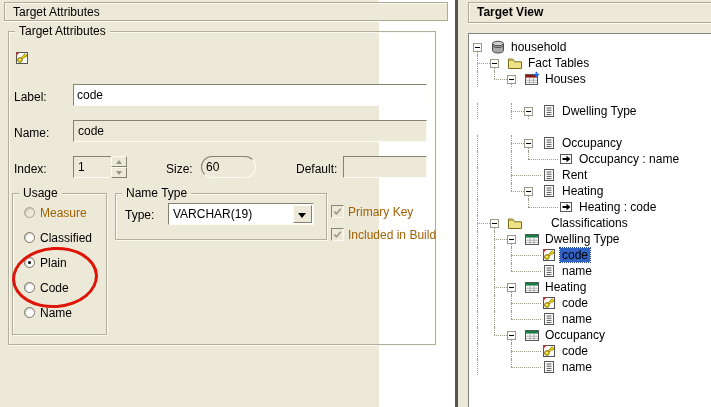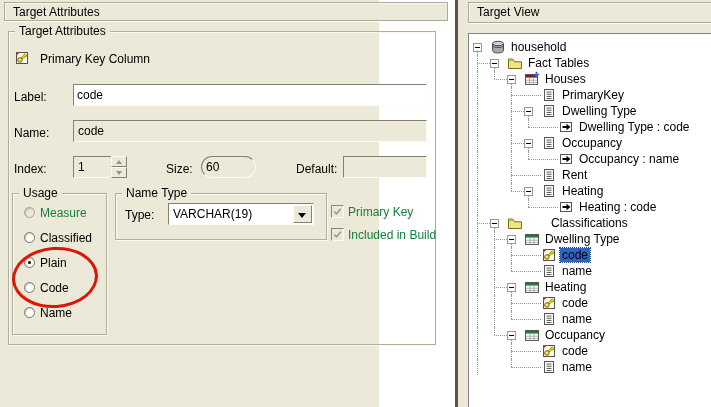--- a/index.html
+++ b/index.html
@@ -33,21 +33,21 @@
   
   .tb{
     position:absolute;box-sizing:border-box;height:22px;
     border:1px solid;border-color:#84816f #fdfcf4 #fdfcf4 #84816f;
     background:#fff;line-height:20px;padding:0 4px;
     font-family:inherit;font-size:12px;color:#000;outline:none;
   }
   .tb.dis{background:#ece9d8;}
   input.tb{padding:0 3px;}
   .flabel{position:absolute;white-space:nowrap;line-height:14px;}
-  .gray{color:#15803d;}
+  .gray{color:#a16207;}
   
   .spinbtn{position:absolute;width:16px;height:11px;box-sizing:border-box;
     background:#ece9d8;border:1px solid;border-color:#fdfcf4 #84816f #84816f #fdfcf4;}
   .spinbtn .tri{position:absolute;left:4px;width:0;height:0;border-left:3px solid transparent;border-right:3px solid transparent;}
   .spinbtn.up .tri{top:3px;border-bottom:4px solid #989483;}
   .spinbtn.dn .tri{top:3px;border-top:4px solid #989483;}
   
   .combo{position:absolute;box-sizing:border-box;height:22px;background:#fff;
     border:1px solid;border-color:#84816f #fdfcf4 #fdfcf4 #84816f;}
   .combo .val{position:absolute;left:4px;top:2px;line-height:16px;white-space:nowrap;}
@@ -100,21 +100,20 @@
   <span class="abs icon16" style="left:14px;top:50px;width:16px;height:16px;">
       <svg viewBox="0 0 16 16">
         <rect x="2.5" y="2.5" width="11" height="11" fill="#fff" stroke="#555"></rect>
         <path d="M2.5 2.5 h3.2 l-3.2 3.2 z" fill="#e03020"></path>
         <path d="M7.5 8.5 L12 4.2 M11 5.2 l1.4 1.4 M9.6 6.6 l1 1" stroke="#7a6a00" stroke-width="2.4" fill="none"></path>
         <path d="M7.5 8.5 L12 4.2 M11 5.2 l1.4 1.4 M9.6 6.6 l1 1" stroke="#f0d818" stroke-width="1.3" fill="none"></path>
         <circle cx="5.9" cy="10" r="2.3" fill="#f0d818" stroke="#7a6a00"></circle>
         <circle cx="6.1" cy="9.8" r="0.8" fill="#fff8c0"></circle>
       </svg>
     </span>
-  <span class="flabel" style="left:40px;top:52px;">Primary Key Column</span>
 
   <span class="flabel" style="left:14px;top:90px;">Label:</span>
   <input class="tb" style="left: 73px; top: 84px; width: 354px;" value="code">
 
   <span class="flabel" style="left:14px;top:126px;">Name:</span>
   <div class="tb dis" style="left:73px;top:120px;width:354px;">code</div>
 
   <span class="flabel" style="left:14px;top:162px;">Index:</span>
   <div class="tb dis" style="left:73px;top:156px;width:39px;">1</div>
   <div class="spinbtn up" style="left:111px;top:156px;">
@@ -185,21 +184,21 @@
           </svg>
         </div>
         <div class="flabel gray" style="left: 17px; top: 0px;">Primary Key</div>
       </div>
     </div>
 </div>
 
 <div class="abs splitter"></div>
 
 <div class="abs pane-right">
-  <div class="abs hdrbar" style="left:10px;top:2px;right:-1px;">
+  <div class="abs hdrbar" style="left:10px;top:2px;right:-1px;font-weight:bold;">
     <span>Target View</span>
   </div>
   <div class="tree-ctl" id="tree">
       <div class="trow" style="top: 5px;">
         <div class="guide-v" style="left: 8px; top: 8px; height: 8px;"></div>
         <div class="exp" style="left: 4px;"></div>
         <div class="ticon" style="left: 21px;">
           <svg viewBox="0 0 16 16">
             <path d="M2.5 4.5 v7 c0 1.4 2.5 2.5 5.5 2.5 s5.5-1.1 5.5-2.5 v-7" fill="#a9a9a9" stroke="#4a4a4a"></path>
             <ellipse cx="8" cy="4.5" rx="5.5" ry="2.2" fill="#cfcfcf" stroke="#4a4a4a"></ellipse>
@@ -231,60 +230,34 @@
         <div class="ticon" style="left: 55px;">
           <svg viewBox="0 0 16 16">
             <rect x="1.5" y="3.5" width="12" height="10" fill="#fff" stroke="#555"></rect>
             <rect x="2" y="4" width="11" height="2.6" fill="#8c1612"></rect>
             <path d="M2 9.2 h11 M2 11.4 h11 M5.6 6.6 v6.9 M9.4 6.6 v6.9" stroke="#9a9a9a" stroke-width="0.8" fill="none"></path>
             <path d="M12.5 0.8 v5.4 M9.8 3.5 h5.4" stroke="#2a6cf0" stroke-width="1.7"></path>
           </svg>
         </div>
         <div class="tlabel" style="left: 74px;">Houses</div>
       </div>
-      <div class="trow" style="top: 53px;">
-        <div class="guide-v" style="left: 8px; top: 0px; height: 16px;"></div>
-        <div class="guide-v" style="left: 42px; top: 0px; height: 8px;"></div>
-        <div class="guide-v" style="left: 42px; top: 8px; height: 8px;"></div>
-        <div class="guide-h" style="left: 42px; width: 30px;"></div>
-        <div class="ticon" style="left: 72px;">
-          <svg viewBox="0 0 16 16">
-            <rect x="3.5" y="2.5" width="9" height="11" fill="#fff" stroke="#555"></rect>
-            <path d="M5.5 5 h5 M5.5 7.2 h5 M5.5 9.4 h5 M5.5 11.6 h5" stroke="#444" stroke-width="0.9"></path>
-          </svg>
-        </div>
-        <div class="tlabel" style="left: 91px;">PrimaryKey</div>
-      </div>
       <div class="trow" style="top: 69px;">
         <div class="guide-v" style="left: 8px; top: 0px; height: 16px;"></div>
         <div class="guide-v" style="left: 42px; top: 0px; height: 8px;"></div>
         <div class="guide-v" style="left: 42px; top: 8px; height: 8px;"></div>
         <div class="guide-h" style="left: 42px; width: 13px;"></div>
         <div class="guide-v" style="left: 59px; top: 8px; height: 8px;"></div>
         <div class="exp" style="left: 55px;"></div>
         <div class="ticon" style="left: 72px;">
           <svg viewBox="0 0 16 16">
             <rect x="3.5" y="2.5" width="9" height="11" fill="#fff" stroke="#555"></rect>
             <path d="M5.5 5 h5 M5.5 7.2 h5 M5.5 9.4 h5 M5.5 11.6 h5" stroke="#444" stroke-width="0.9"></path>
           </svg>
         </div>
         <div class="tlabel" style="left: 91px;">Dwelling Type</div>
-      </div>
-      <div class="trow" style="top: 85px;">
-        <div class="guide-v" style="left: 8px; top: 0px; height: 16px;"></div>
-        <div class="guide-v" style="left: 42px; top: 0px; height: 16px;"></div>
-        <div class="guide-v" style="left: 59px; top: 0px; height: 8px;"></div>
-        <div class="guide-h" style="left: 59px; width: 30px;"></div>
-        <div class="ticon" style="left: 89px;">
-          <svg viewBox="0 0 16 16">
-            <rect x="2.5" y="3.5" width="11" height="9" fill="#fff" stroke="#555"></rect>
-            <path d="M4.5 7 h4 v-2.2 l4 3.2 -4 3.2 v-2.2 h-4 z" fill="#000"></path>
-          </svg>
-        </div>
-        <div class="tlabel" style="left: 108px;">Dwelling Type : code</div>
       </div>
       <div class="trow" style="top: 101px;">
         <div class="guide-v" style="left: 8px; top: 0px; height: 16px;"></div>
         <div class="guide-v" style="left: 42px; top: 0px; height: 8px;"></div>
         <div class="guide-v" style="left: 42px; top: 8px; height: 8px;"></div>
         <div class="guide-h" style="left: 42px; width: 13px;"></div>
         <div class="guide-v" style="left: 59px; top: 8px; height: 8px;"></div>
         <div class="exp" style="left: 55px;"></div>
         <div class="ticon" style="left: 72px;">
           <svg viewBox="0 0 16 16">

